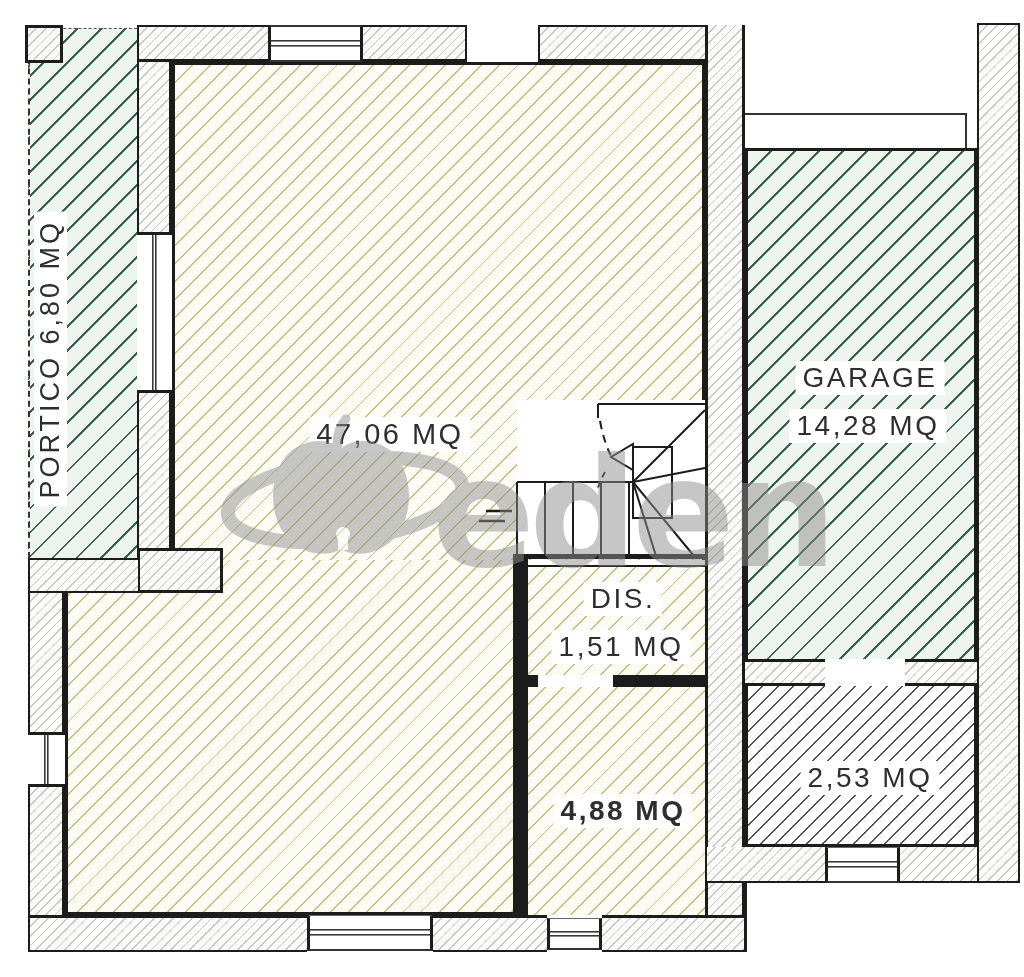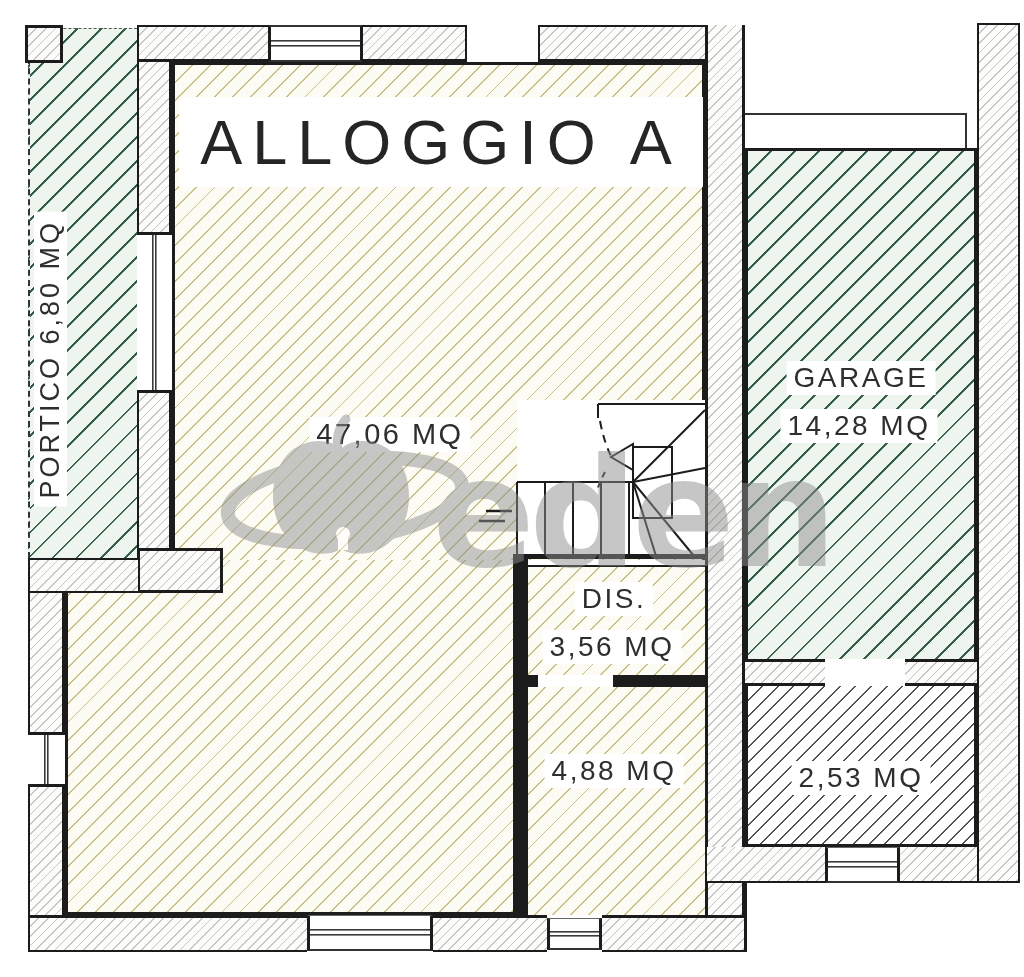--- a/index.html
+++ b/index.html
@@ -22,21 +22,21 @@
   .win-h{background-color:#fff;background-repeat:no-repeat;
     background-image:linear-gradient(#3a3a3a,#3a3a3a),linear-gradient(#3a3a3a,#3a3a3a);
     background-size:100% 1.6px,100% 1.6px;background-position:0 42%,0 58%;}
   
   .win-v{background-color:#fff;background-repeat:no-repeat;
     background-image:linear-gradient(#3a3a3a,#3a3a3a),linear-gradient(#3a3a3a,#3a3a3a);
     background-size:1.6px 100%,1.6px 100%;background-position:46% 0,55% 0;}
 
   .lbl{position:absolute;color:#2e2e2e;letter-spacing:2.5px;white-space:nowrap;
        background:#fff;padding:1px 7px;font-size:29px;transform:translateX(-50%);}
-  .lbl.small{font-size:28px;}
+  .lbl.small{font-size:28px;margin-left:9px;}
 
   #title-box{position:absolute;left:179px;top:97px;width:524px;height:90px;background:#fff;
      display:flex;align-items:center;justify-content:center;font-size:63px;
      letter-spacing:10px;color:#252525;}
 
   #portico-lbl{position:absolute;left:34px;top:212px;writing-mode:vertical-rl;
      transform:rotate(180deg);font-size:27px;letter-spacing:3px;color:#2e2e2e;
      background:#fff;padding:8px 1px;}
 
   svg{position:absolute;left:0;top:0;pointer-events:none;}
@@ -113,30 +113,29 @@
         <path d="M629,482 V556"></path>
       <path d="M633,482 L705,410"></path>
       <path d="M633,482 L705,468"></path>
       <path d="M633,482 L694,556"></path>
       <path d="M633,482 L656,556"></path>
       <path d="M486,511 H512" stroke-width="2.5"></path>
       <path d="M479,521 H505" stroke-width="2.5"></path>
     </g>
   </svg>
 
-  <div id="title-box">ALLOGGIO A</div>
 
   <div id="portico-lbl">PORTICO  6,80 MQ</div>
 
   <div class="lbl" style="left:390px;top:417px;text-align:right;">47,06 MQ</div>
 
   <div class="lbl small" style="left:614px;top:582px;">DIS.</div>
-  <div class="lbl small" style="left:612px;top:630px;">3,56 MQ</div>
+  <div class="lbl small" style="left:612px;top:630px;">1,51 MQ</div>
 
-  <div class="lbl small" style="left:614px;top:754px;">4,88 MQ</div>
+  <div class="lbl small" style="left:614px;top:794px;font-weight:bold;">4,88 MQ</div>
 
   <div class="lbl small" style="left:861px;top:361px;">GARAGE</div>
   <div class="lbl small" style="left:859px;top:409px;">14,28 MQ</div>
 
   <div class="lbl small" style="left:861px;top:761px;">2,53 MQ</div>
 
   <svg width="1024" height="977" viewBox="0 0 1024 977" style="opacity:.5;">
     <g>
       <ellipse cx="345" cy="500" rx="118" ry="40" transform="rotate(-7 345 500)" fill="none" stroke="#8f8f8f" stroke-width="14"></ellipse>
       <path d="M341,449 C330,437 302,438 287,455 C268,477 269,516 286,536

